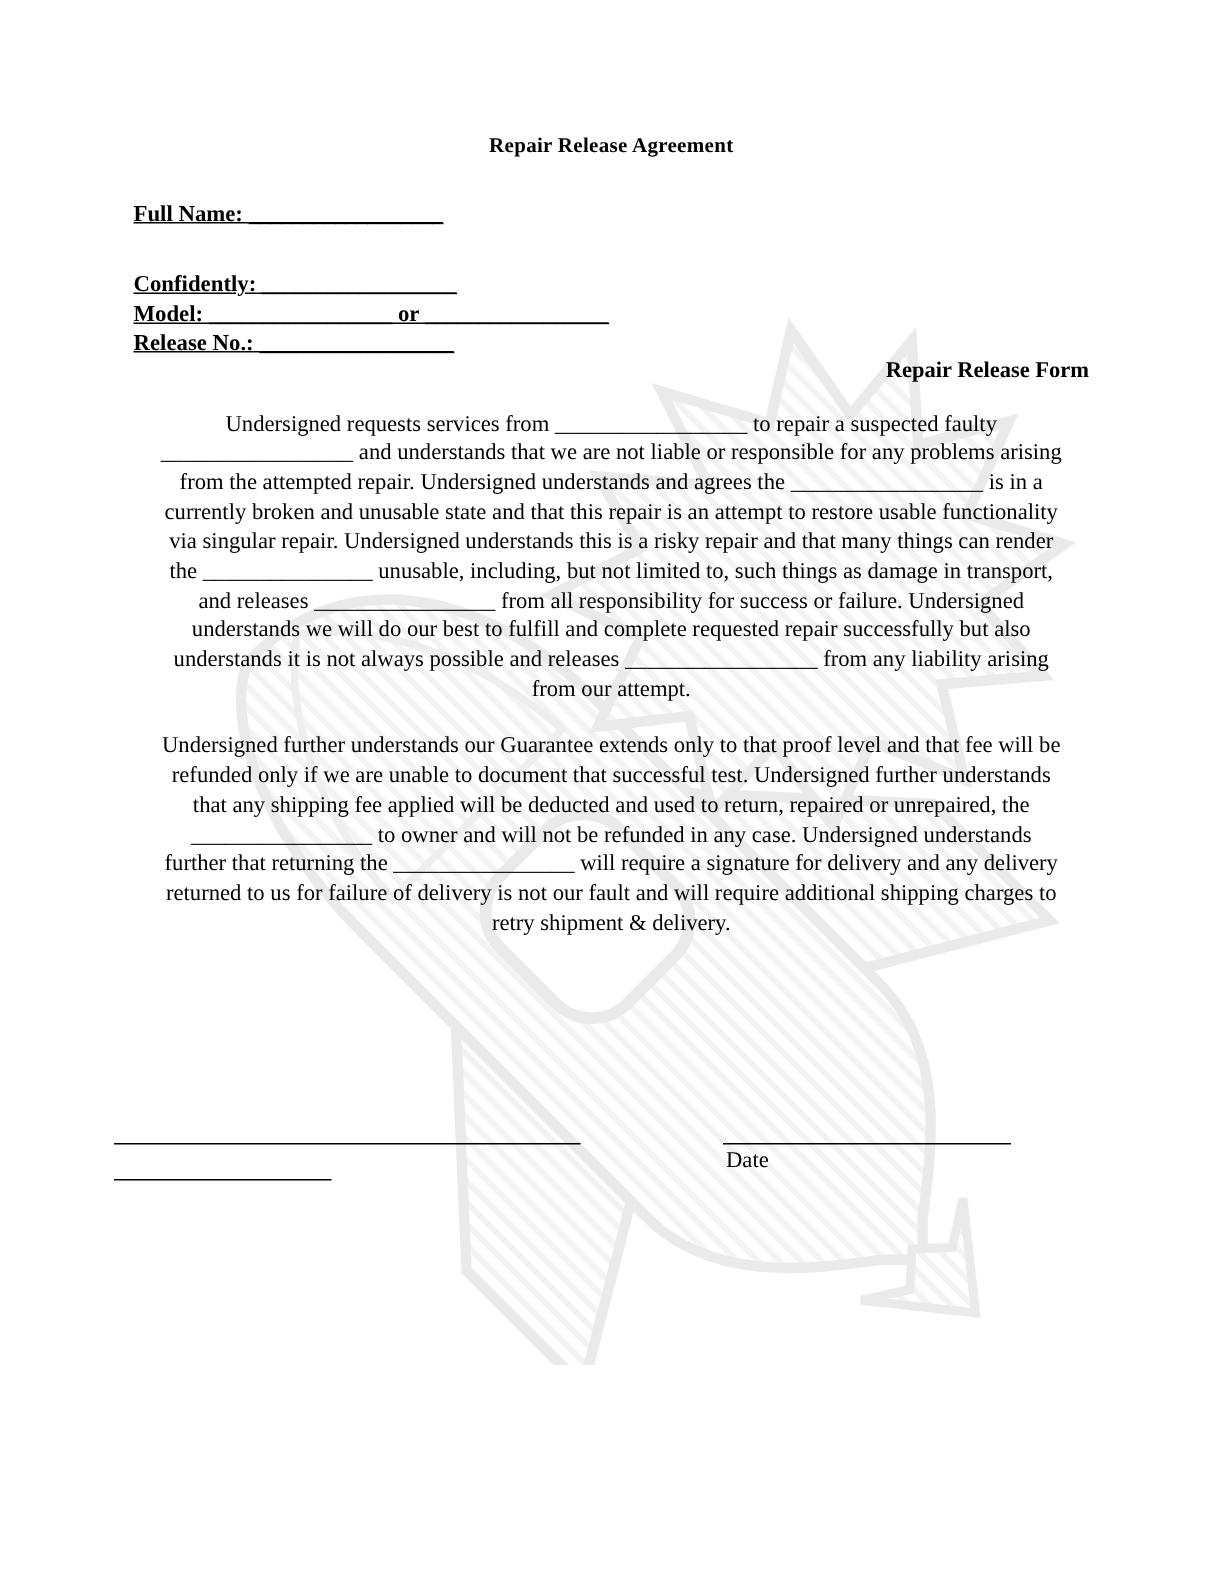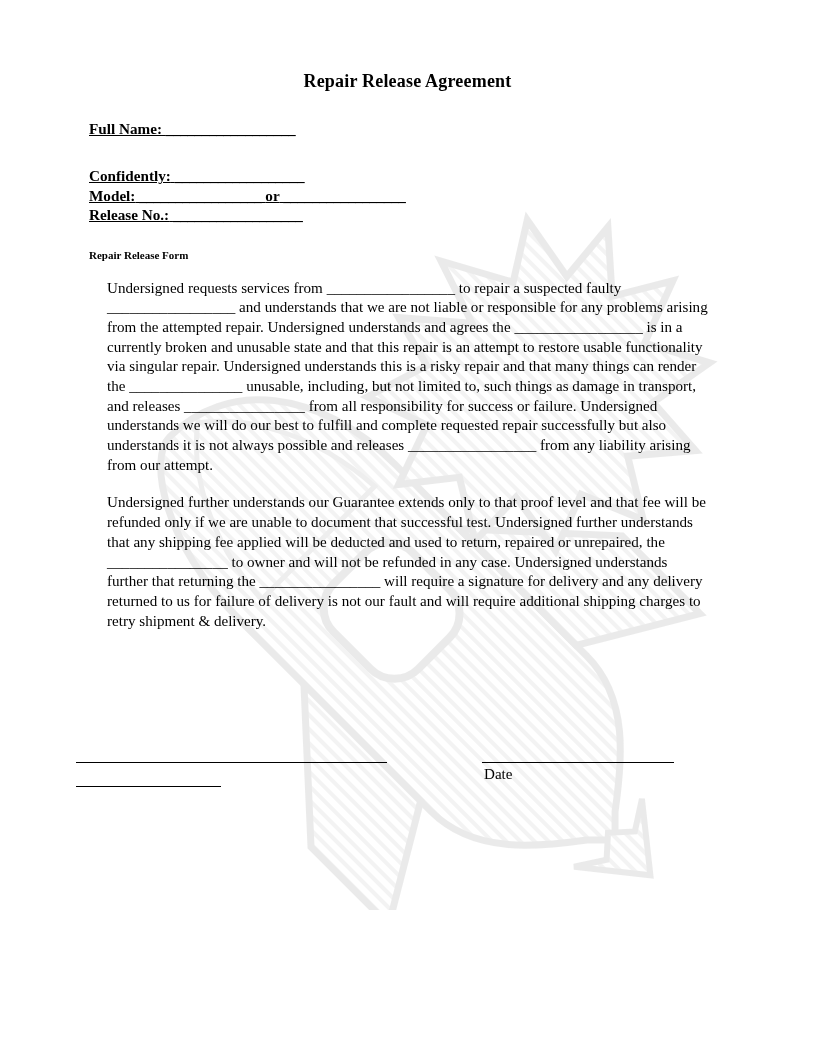--- a/index.html
+++ b/index.html
@@ -36,43 +36,42 @@
     left: 0; top: 0;
     width: 816px;
     z-index: 2;
   }
   .inner {
     margin: 0 90px 0 89px;
   }
   .doc-title {
     text-align: center;
     font-weight: bold;
-    font-size: 18px;
+    font-size: 14px;
     letter-spacing: 0.2px;
-    padding-top: 71px;
+    padding-top: 90px;
   }
   .field-block { margin-top: 27px; font-size: 15.2px; text-decoration: underline; }
   .field-line { font-weight: bold; line-height: 1.33; }
   .field-line .blank { font-weight: bold; letter-spacing: -0.4px; }
   .tight { line-height: 1.28; }
 
   .sub-title {
-    text-align: left;
+    text-align: right;
     font-weight: bold;
-    font-size: 11px;
-    margin-top: 24px;
+    font-size: 15px;
   }
 
   .body-text {
     margin-top: 14px;
     font-size: 15.1px;
     line-height: 1.305;
     text-align: left;
   }
-  .body-text p { margin: 18px; }
+  .body-text p { margin: 18px; text-align: center; }
   .blank { letter-spacing: -0.5px; }
 
   
   .sig-area {
     position: absolute;
     left: 76px;
     top: 752px;
     width: 638px;
     z-index: 2;
     font-size: 15.1px;

